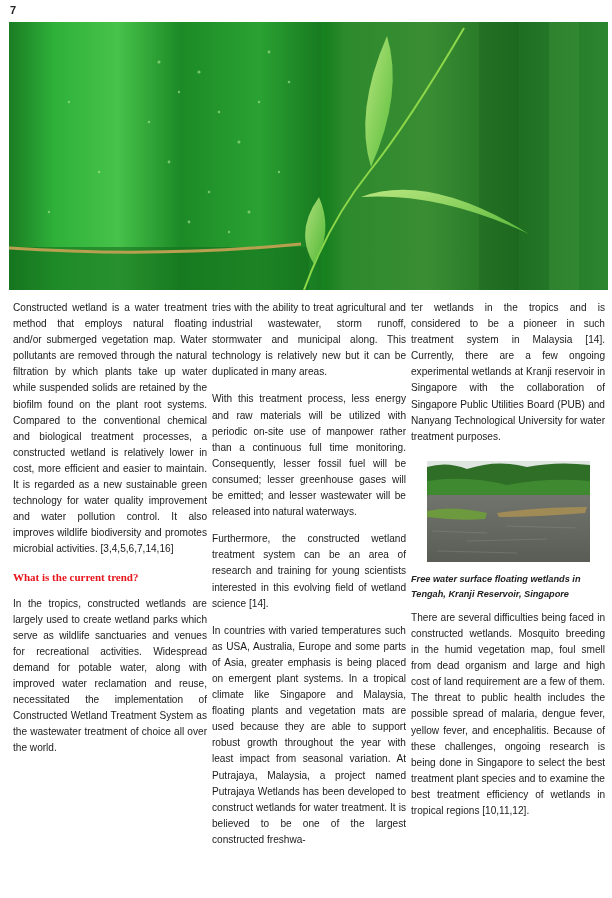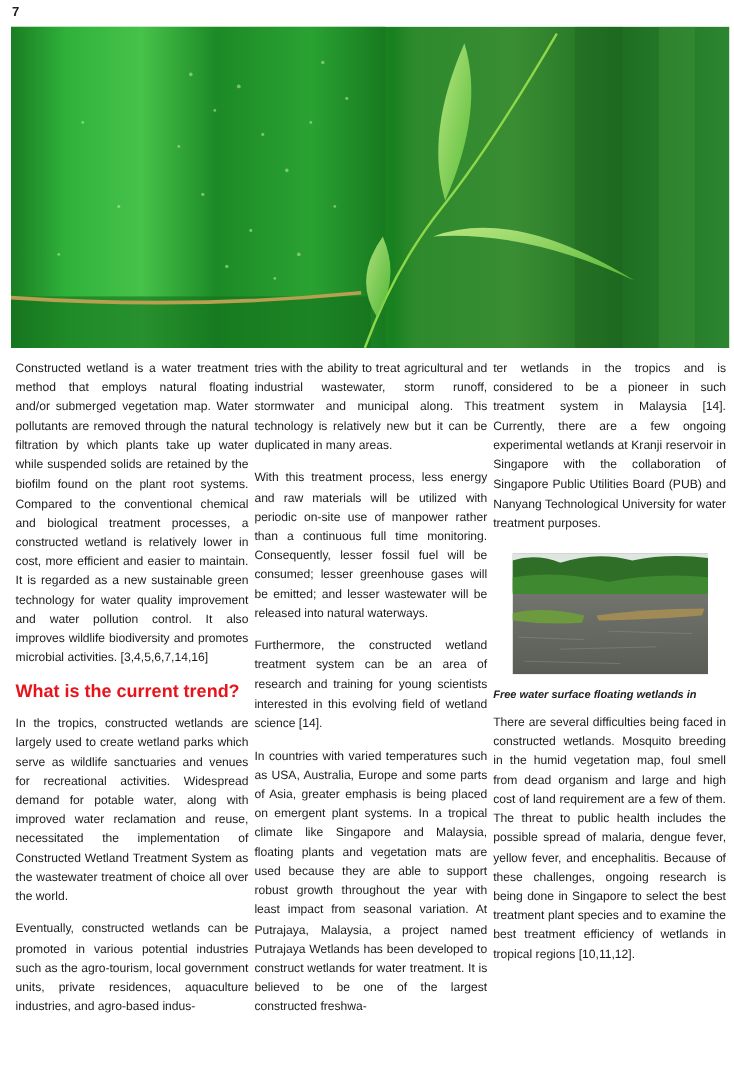--- a/index.html
+++ b/index.html
@@ -6,21 +6,21 @@
   body { width: 612px; height: 898px; position: relative; overflow: hidden;
          font-family: "Liberation Sans", sans-serif; color: #1a1a1a; }
   .page-number { position: absolute; left: 10px; top: 4px; font-size: 11px; font-weight: bold; color: #222; }
   .hero { position: absolute; left: 9px; top: 22px; width: 599px; height: 268px; overflow: hidden; }
   .hero svg { display: block; }
   .col { position: absolute; top: 300px; width: 194px; font-size: 10.1px; line-height: 16.1px; text-align: justify; }
   .col1 { left: 13px; }
   .col2 { left: 212px; }
   .col3 { left: 411px; }
   p { margin: 0 0 11px 0; }
-  h3 { margin: 0 0 11px 0; font-size: 15px; line-height: 16px; color: #e8141c; font-weight: bold; }
+  h3 { margin: 0 0 11px 0; font-size: 11px; line-height: 16px; color: #e8141c; font-weight: bold; font-family: Liberation Serif, serif; }
   h3.just { text-align: justify; letter-spacing: 0.2px; }
   .photo { width: 163px; height: 101px; margin: 16px auto 10px auto; overflow: hidden; }
   .caption { font-style: italic; font-size: 9.2px; line-height: 15px; text-align: left; font-weight: bold; color: #222; margin-bottom: 8px; }
 </style>
 </head>
 <body>
 
 <div class="page-number">7</div>
 
 <div class="hero">
@@ -79,21 +79,20 @@
     <path d="M362 145 Q345 90 378 14 Q395 70 362 145 Z" fill="url(#leaf)" opacity="0.9"></path>
     <path d="M352 175 Q420 150 520 212 Q430 170 352 175 Z" fill="url(#leaf)" opacity="0.9"></path>
     <path d="M305 242 Q285 210 310 175 Q325 210 305 242 Z" fill="url(#leaf)" opacity="0.85"></path>
   </svg>
 </div>
 
 <div class="col col1">
   <p>Constructed wetland is a water treatment method that employs natural floating and/or submerged vegetation map. Water pollutants are removed through the natural filtration by which plants take up water while suspended solids are retained by the biofilm found on the plant root systems. Compared to the conventional chemical and biological treatment processes, a constructed wetland is relatively lower in cost, more efficient and easier to maintain. It is regarded as a new sustainable green technology for water quality improvement and water pollution control. It also improves wildlife biodiversity and promotes microbial activities. [3,4,5,6,7,14,16]</p>
   <h3>What is the current trend?</h3>
   <p>In the tropics, constructed wetlands are largely used to create wetland parks which serve as wildlife sanctuaries and venues for recreational activities. Widespread demand for potable water, along with improved water reclamation and reuse, necessitated the implementation of Constructed Wetland Treatment System as the wastewater treatment of choice all over the world.</p>
-  <p>Eventually, constructed wetlands can be promoted in various potential industries such as the agro-tourism, local government units, private residences, aquaculture industries, and agro-based indus-</p>
 </div>
 
 <div class="col col2">
   <p>tries with the ability to treat agricultural and industrial wastewater, storm runoff, stormwater and municipal along. This technology is relatively new but it can be duplicated in many areas.</p>
   <p>With this treatment process, less energy and raw materials will be utilized with periodic on-site use of manpower rather than a continuous full time monitoring. Consequently, lesser fossil fuel will be consumed; lesser greenhouse gases will be emitted; and lesser wastewater will be released into natural waterways.</p>
   <p>Furthermore, the constructed wetland treatment system can be an area of research and training for young scientists interested in this evolving field of wetland science [14].</p>
   <p>In countries with varied temperatures such as USA, Australia, Europe and some parts of Asia, greater emphasis is being placed on emergent plant systems. In a tropical climate like Singapore and Malaysia, floating plants and vegetation mats are used because they are able to support robust growth throughout the year with least impact from seasonal variation. At Putrajaya, Malaysia, a project named Putrajaya Wetlands has been developed to construct wetlands for water treatment. It is believed to be one of the largest constructed freshwa-</p>
 </div>
 
 <div class="col col3">
@@ -115,15 +114,16 @@
       <g stroke="#8a8d86" stroke-width="0.6" opacity="0.7">
         <line x1="5" y1="70" x2="60" y2="72"></line>
           <line x1="40" y1="80" x2="120" y2="78"></line>
         <line x1="80" y1="65" x2="150" y2="67"></line>
           <line x1="10" y1="90" x2="90" y2="92"></line>
       </g>
     </svg>
   </div>
   <div class="caption">
     <div>Free water surface floating wetlands in</div>
+    <div>Tengah, Kranji Reservoir, Singapore</div>
   </div>
   <p>There are several difficulties being faced in constructed wetlands.  Mosquito breeding in the humid vegetation map, foul smell from dead organism and large and high cost of land requirement are a few of them.  The threat to public health includes the possible spread of malaria, dengue fever, yellow fever, and encephalitis. Because of these challenges, ongoing research is being done in Singapore to select the best treatment plant species and to examine the best treatment efficiency of wetlands in tropical regions [10,11,12].</p>
 </div>
 
 </body></html>

